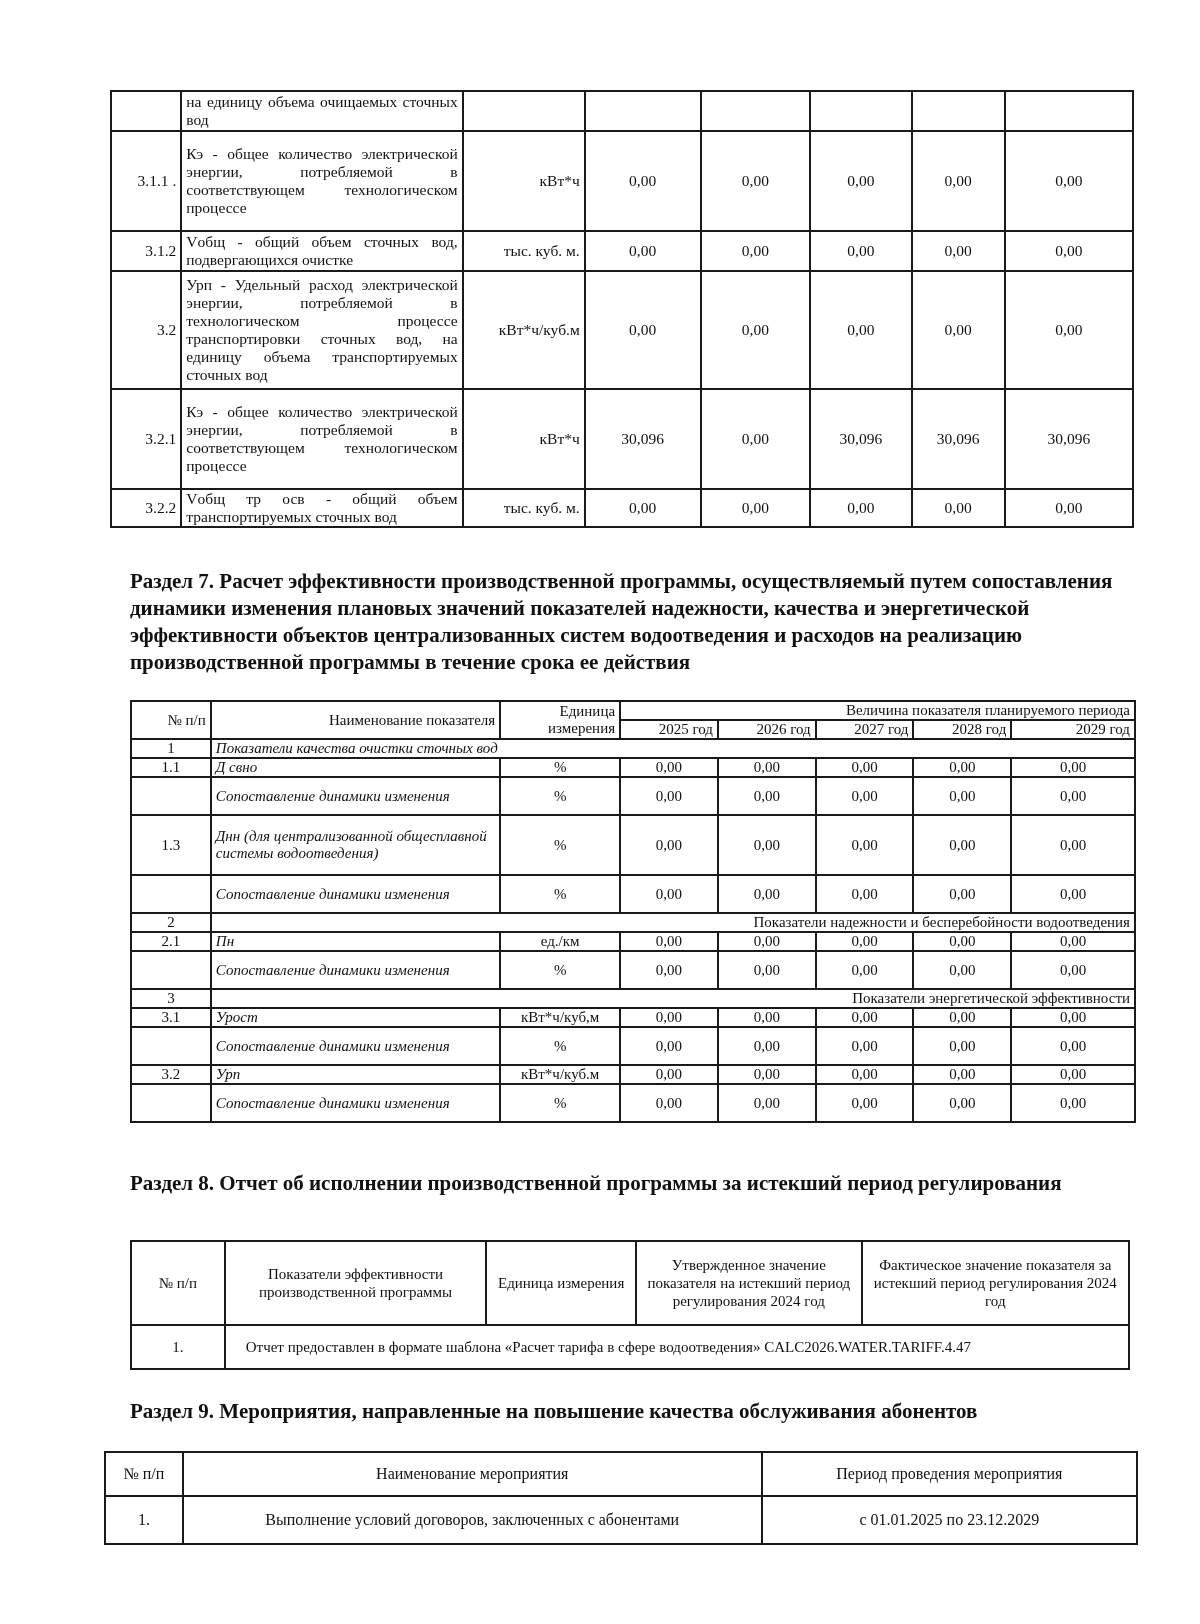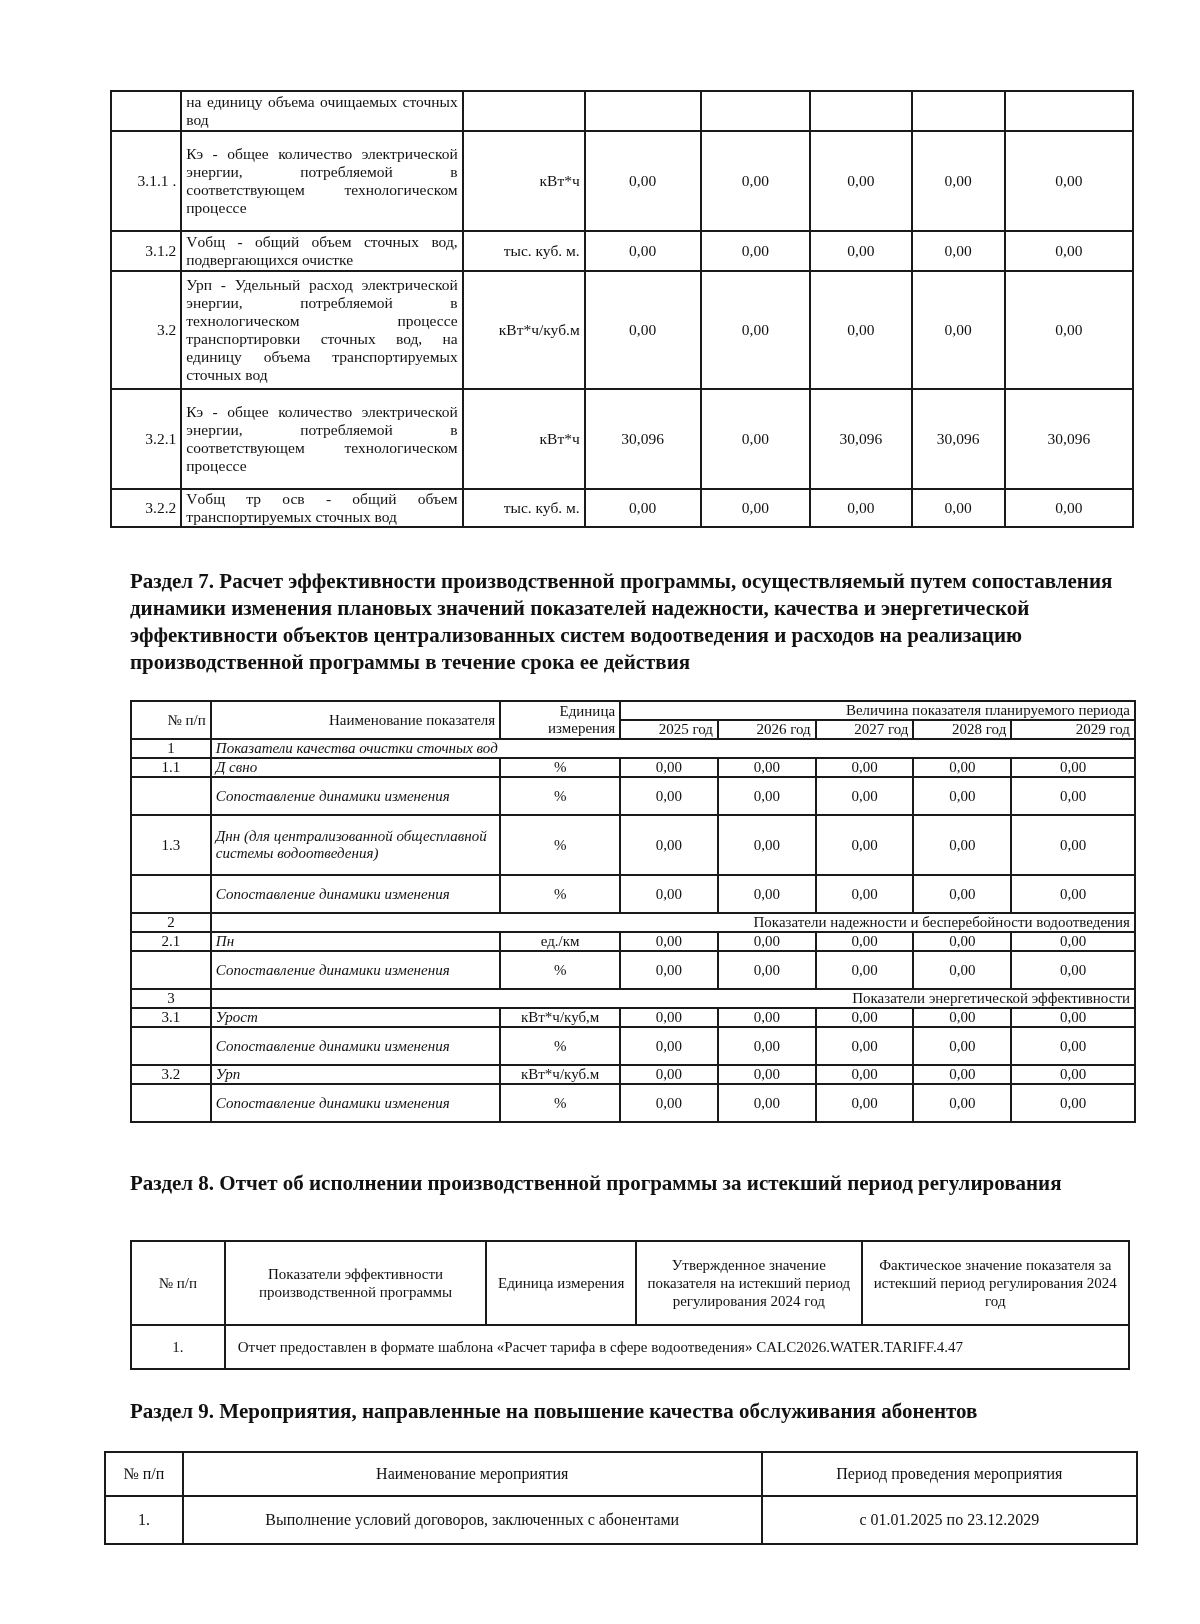--- a/index.html
+++ b/index.html
@@ -278,21 +278,21 @@
   <tbody>
     <tr style="height:84px">
       <td>№ п/п</td>
       <td>Показатели эффективности производственной программы</td>
       <td>Единица измерения</td>
       <td>Утвержденное значение показателя на истекший период регулирования 2024 год</td>
       <td>Фактическое значение показателя за истекший период регулирования 2024 год</td>
     </tr>
     <tr style="height:44px">
       <td>1.</td>
-      <td colspan="4" style="text-align:left;padding-left:12px">Отчет предоставлен в формате шаблона «Расчет тарифа в сфере водоотведения» CALC2026.WATER.TARIFF.4.47</td>
+      <td colspan="4" style="text-align:left;padding-left:20px">Отчет предоставлен в формате шаблона «Расчет тарифа в сфере водоотведения» CALC2026.WATER.TARIFF.4.47</td>
     </tr>
   </tbody>
 </table>
 
 <h2 id="sec9" class="sec">Раздел 9.  Мероприятия, направленные на повышение качества обслуживания абонентов</h2>
 
 <table id="tblD">
   <colgroup>
     <col style="width:78px">
       <col style="width:580px">

